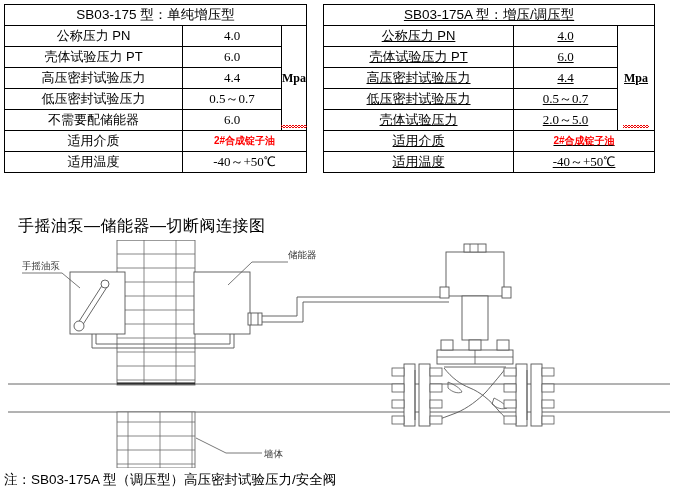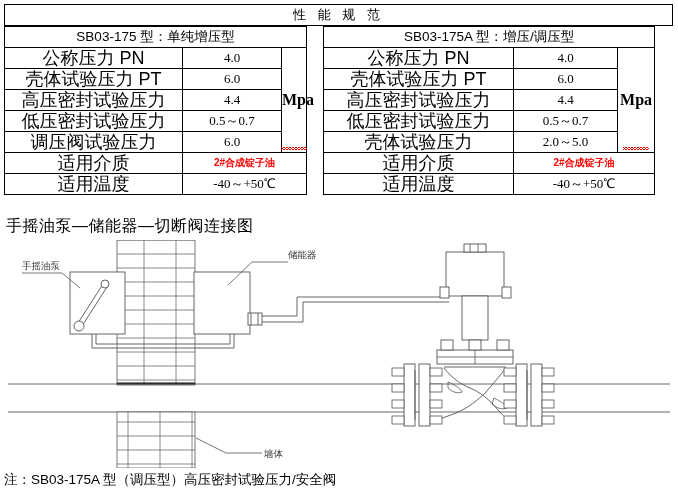--- a/index.html
+++ b/index.html
@@ -44,24 +44,24 @@
 
   .title-row td {
     letter-spacing: 4px;
     font-size: 13px;
     height: 21px;
   }
   .model-row td {
     font-size: 13.5px;
     height: 20px;
   }
-  .lbl { font-size: 18px; }
+  .lbl { font-size: 13px; }
   .val { font-size: 13px; font-family: "Liberation Serif", serif; }
   .unit {
-    font-size: 16px;
+    font-size: 12px;
     font-family: "Liberation Serif", serif;
     font-weight: bold;
     position: relative;
   }
   .unit .wavy {
     position: absolute;
     left: 50%;
     transform: translateX(-50%);
     bottom: 2px;
     width: 26px;
@@ -78,26 +78,26 @@
     font-size: 10px;
   }
 
   
   .two-tables {
     display: flex;
     align-items: flex-start;
   }
   .tbl-left  { width: 302px; }
   .tbl-gap   { width: 16px; }
-  .tbl-right { width: 264px; }
+  .tbl-right { width: 264px; text-decoration: underline; }
 
   
   #diagram-title {
     position: absolute;
-    left: 6px;
+    left: 18px;
     top: 216px;
     font-size: 16px;
     letter-spacing: 0.5px;
     color: #000;
     white-space: nowrap;
   }
 
   #diagram {
     position: absolute;
     left: 0;
@@ -120,27 +120,20 @@
     font-family: "Liberation Sans", "DejaVu Sans", sans-serif;
     font-size: 9.5px;
     fill: #333;
   }
 </style>
 </head>
 <body>
 
 <div id="spec-area">
 
-  <table class="spec" style="width:669px;">
-    <tbody>
-        <tr class="title-row">
-      <td colspan="1">性 能 规 范</td>
-    </tr>
-  </tbody>
-    </table>
 
   <div class="two-tables">
 
     <table class="spec tbl-left">
       <colgroup>
         <col style="width:178px">
         <col style="width:99px">
         <col style="width:25px">
       </colgroup>
       <tbody>
@@ -163,21 +156,21 @@
       </tr>
       <tr>
         <td class="lbl">高压密封试验压力</td>
         <td class="val">4.4</td>
       </tr>
       <tr>
         <td class="lbl">低压密封试验压力</td>
         <td class="val">0.5～0.7</td>
       </tr>
       <tr>
-        <td class="lbl">调压阀试验压力</td>
+        <td class="lbl">不需要配储能器</td>
         <td class="val">6.0</td>
       </tr>
 
       <tr>
         <td class="lbl">适用介质</td>
         <td class="redtext" colspan="2">2#合成锭子油</td>
       </tr>
       <tr>
         <td class="lbl">适用温度</td>
         <td class="val" colspan="2">-40～+50℃</td>

